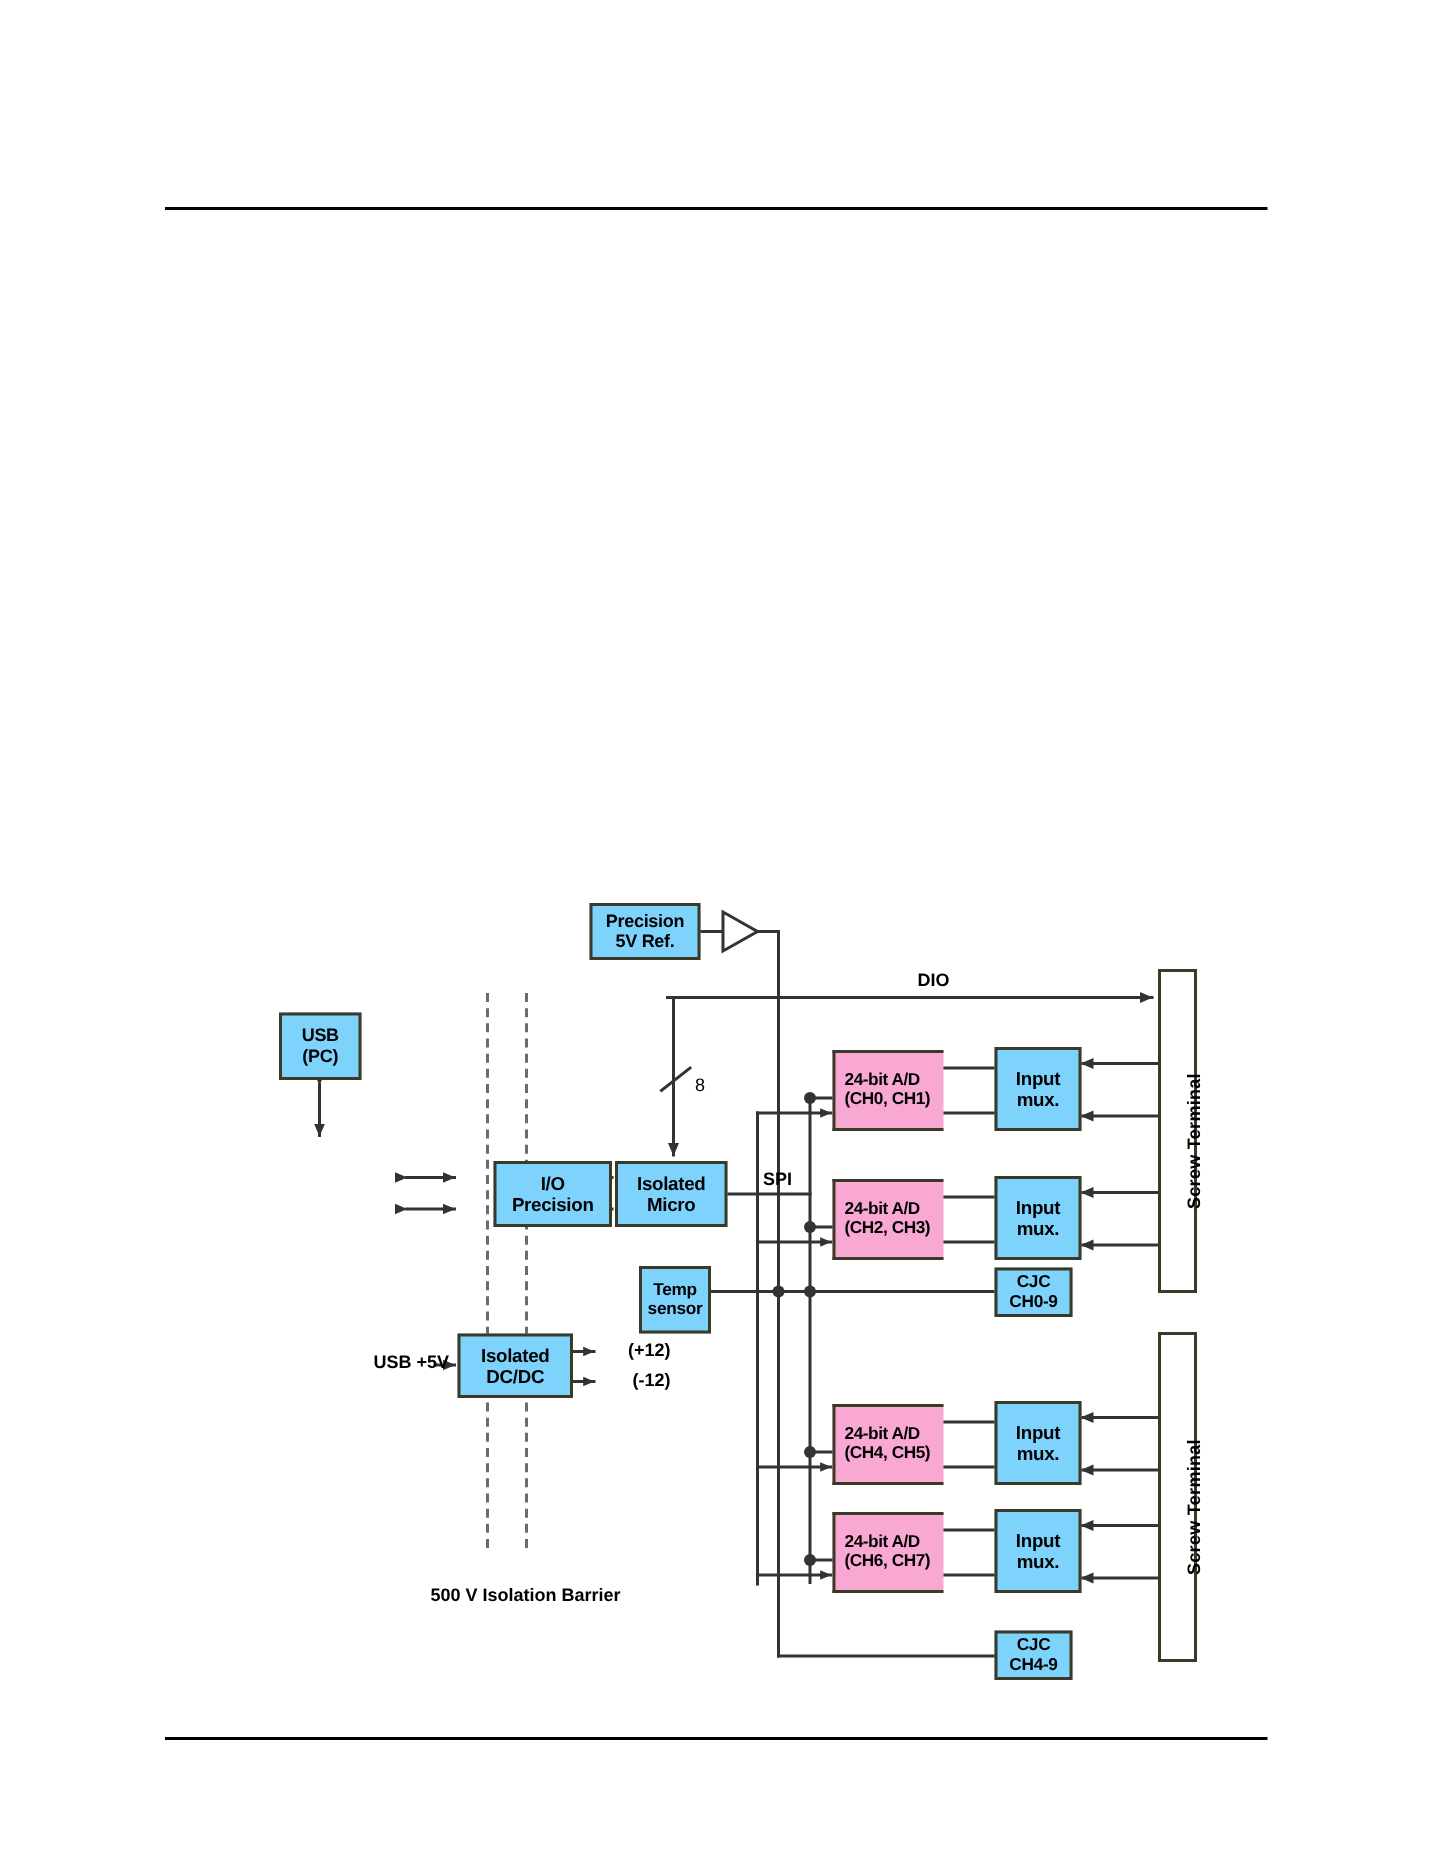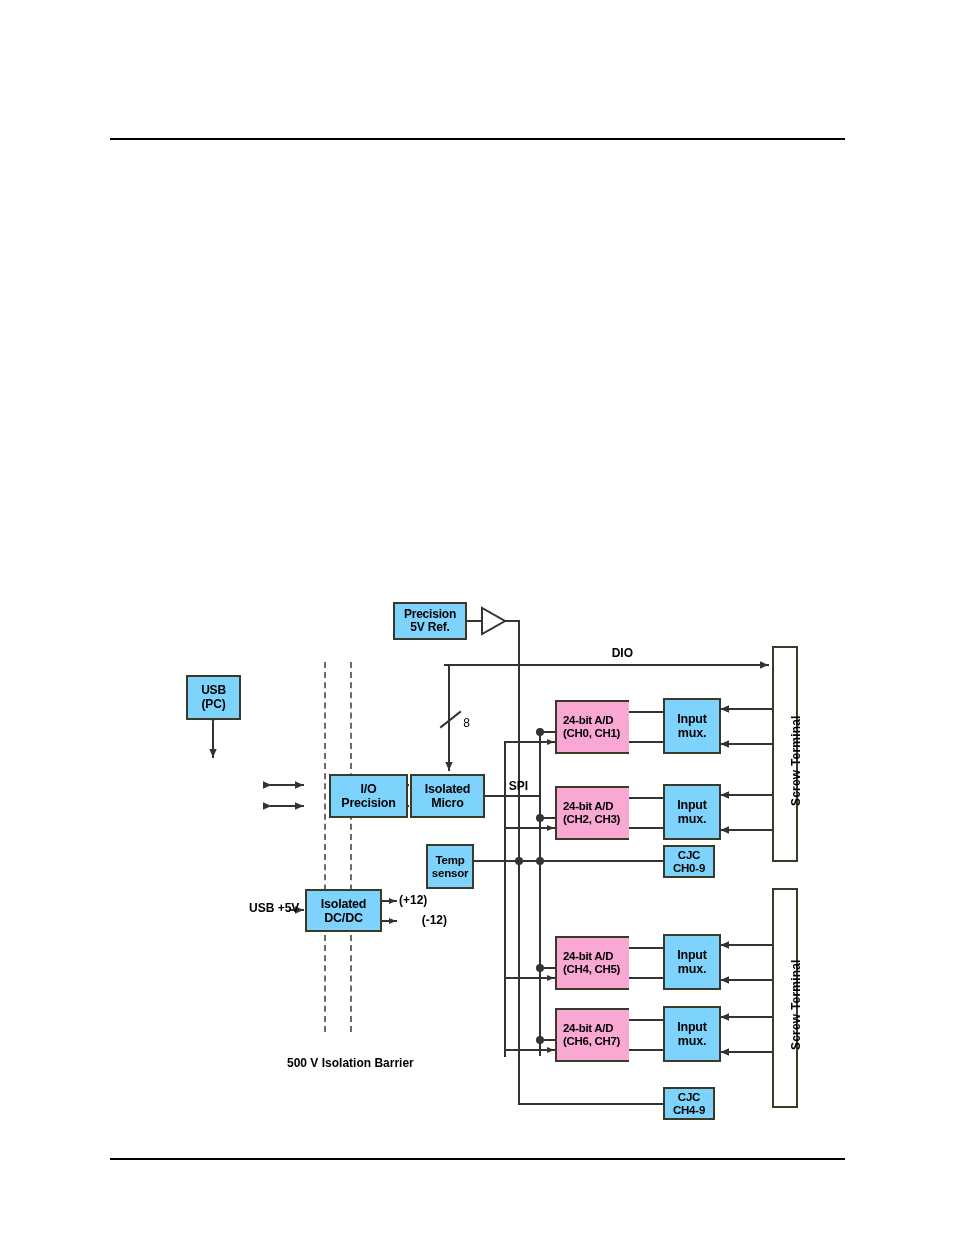--- a/index.html
+++ b/index.html
@@ -335,17 +335,17 @@
 
     <div class="lbl" style="left:492px; top:780px; width:36px; font-size:12px;">SPI</div>
 
     <div class="lbl" style="left:456px; top:717px; width:14px; font-size:12px; font-weight:normal;">8</div>
 
     <div class="lbl left" style="left:249px; top:902px; width:46px; font-size:12px; text-align:center;">
       <span class="ln">USB</span>
       <span class="ln">+5V</span>
     </div>
 
-    <div class="lbl left" style="left:399px; top:894px; width:48px; font-size:12px; text-align:left;">(+12)</div>
+    <div class="lbl left" style="left:399px; top:894px; width:48px; font-size:12px; text-align:right;">(+12)</div>
     <div class="lbl left" style="left:399px; top:914px; width:48px; font-size:12px; text-align:right;">(-12)</div>
 
   </div>
 </div>
 
 </body></html>

